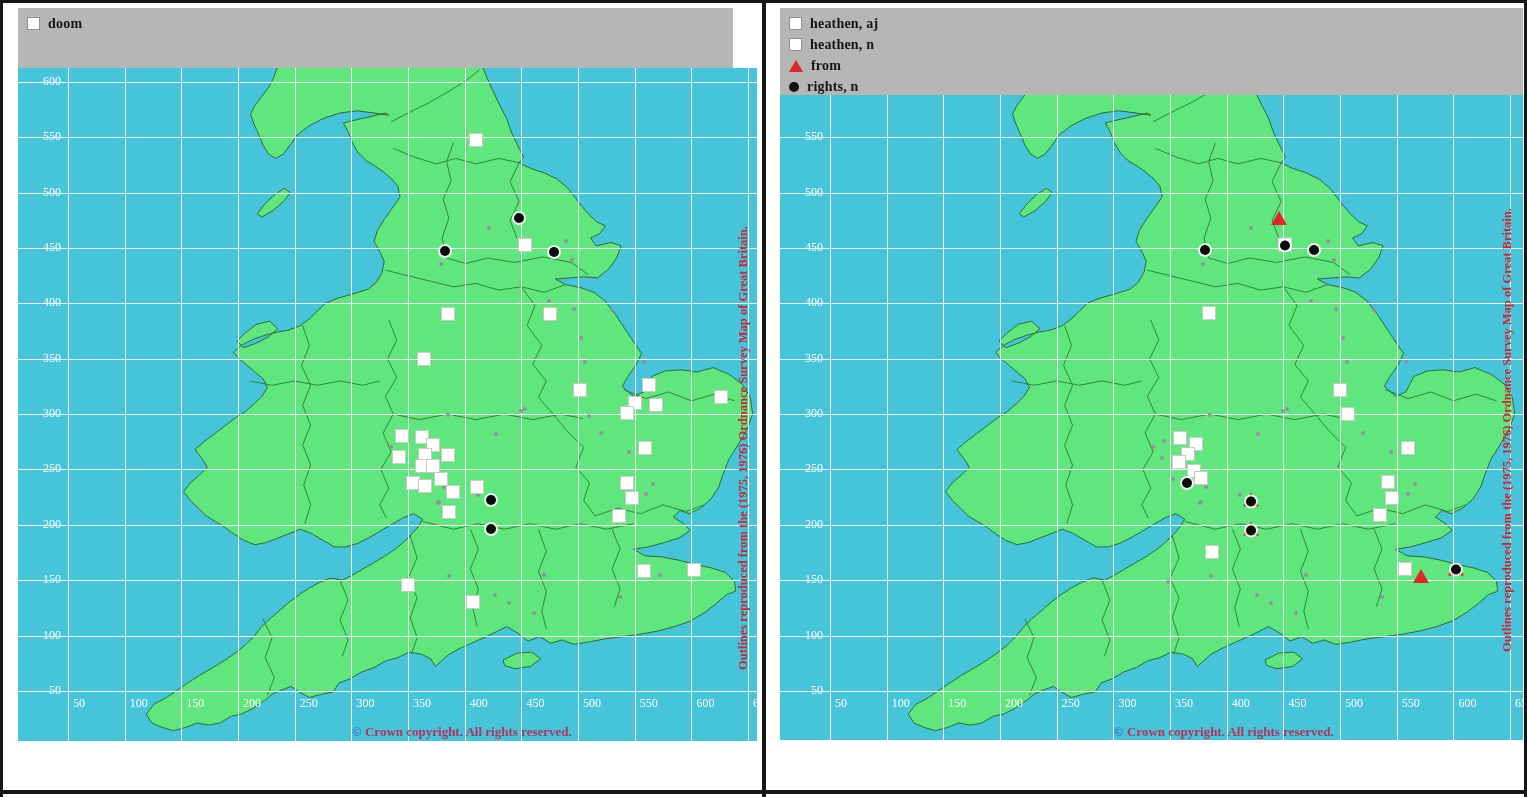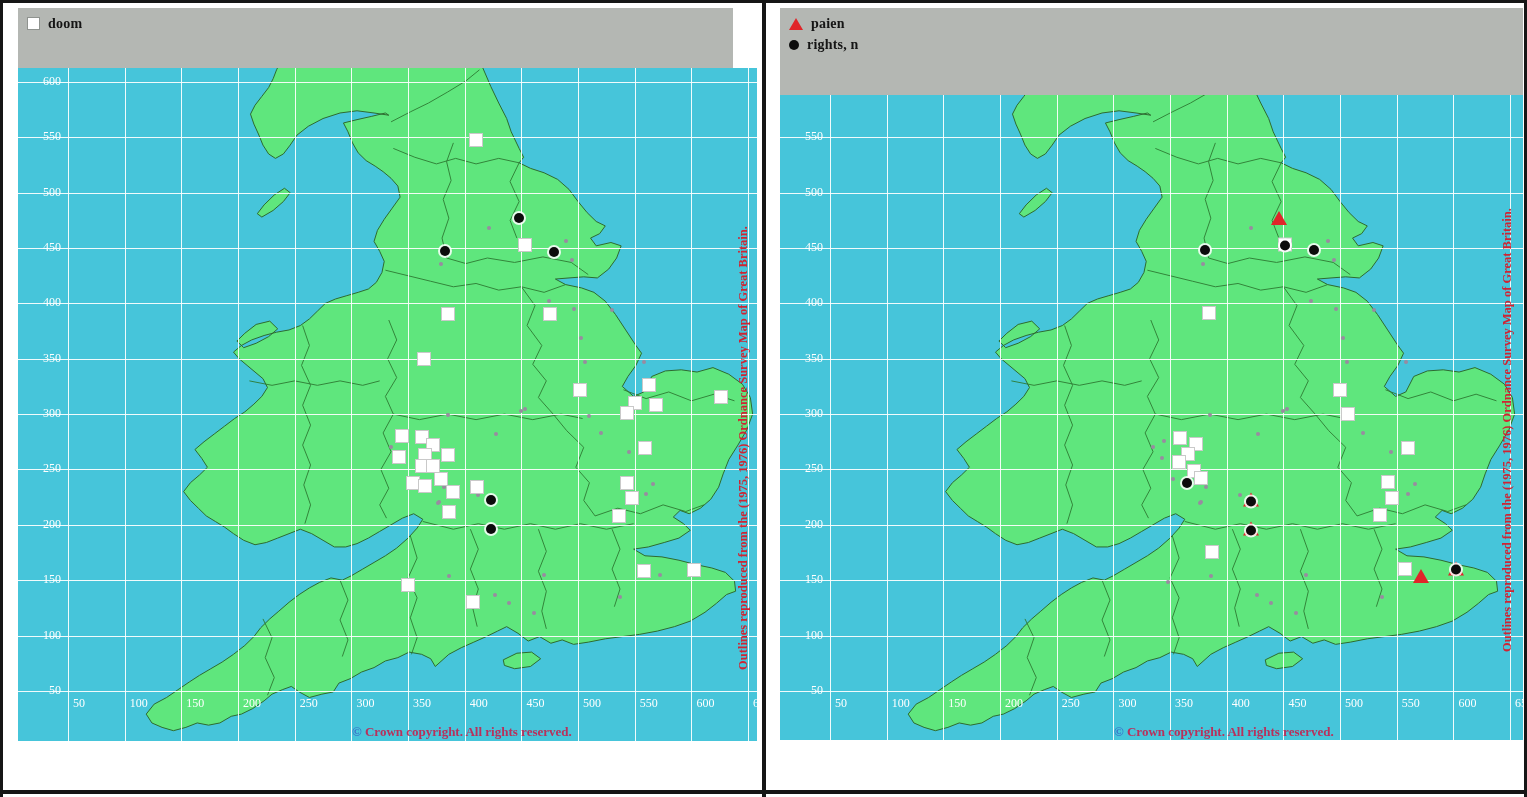--- a/index.html
+++ b/index.html
@@ -43,22 +43,30 @@
   <div class="frame" style="left:762px;top:0;width:4px;height:797px;"></div>
 
   <div class="legendbar" id="legend0" style="left: 18px; top: 8px; width: 715px; height: 60px; background: rgb(180, 183, 179);">
       <div class="lrow">
         <span class="lsym square"></span>
         <span class="llabel">doom</span>
       </div>
     </div>
   <div class="legendbar" id="legend1" style="left: 780px; top: 8px; width: 743px; height: 87px; background: rgb(180, 183, 179);">
       <div class="lrow">
+        <span class="lsym square"></span>
+        <span class="llabel">heathen, aj</span>
+      </div>
+      <div class="lrow">
+        <span class="lsym square"></span>
+        <span class="llabel">heathen, n</span>
+      </div>
+      <div class="lrow">
         <span class="lsym triangle"></span>
-        <span class="llabel">paien</span>
+        <span class="llabel">from</span>
       </div>
       <div class="lrow">
         <span class="lsym circle"></span>
         <span class="llabel">rights, n</span>
       </div>
     </div>
 
   <div class="map" id="map0" style="left: 18px; top: 68px; width: 739px; height: 673px; background: rgb(70, 197, 218);">
       <svg width="739" height="673">
         <g transform="matrix(1.1335 0 0 -1.107 -6.675 678.2)">

